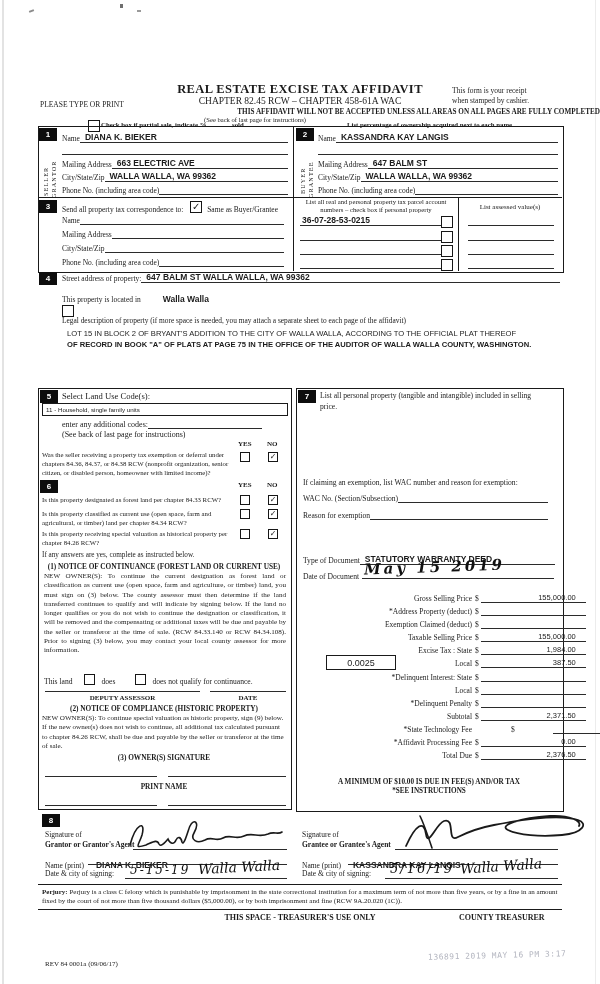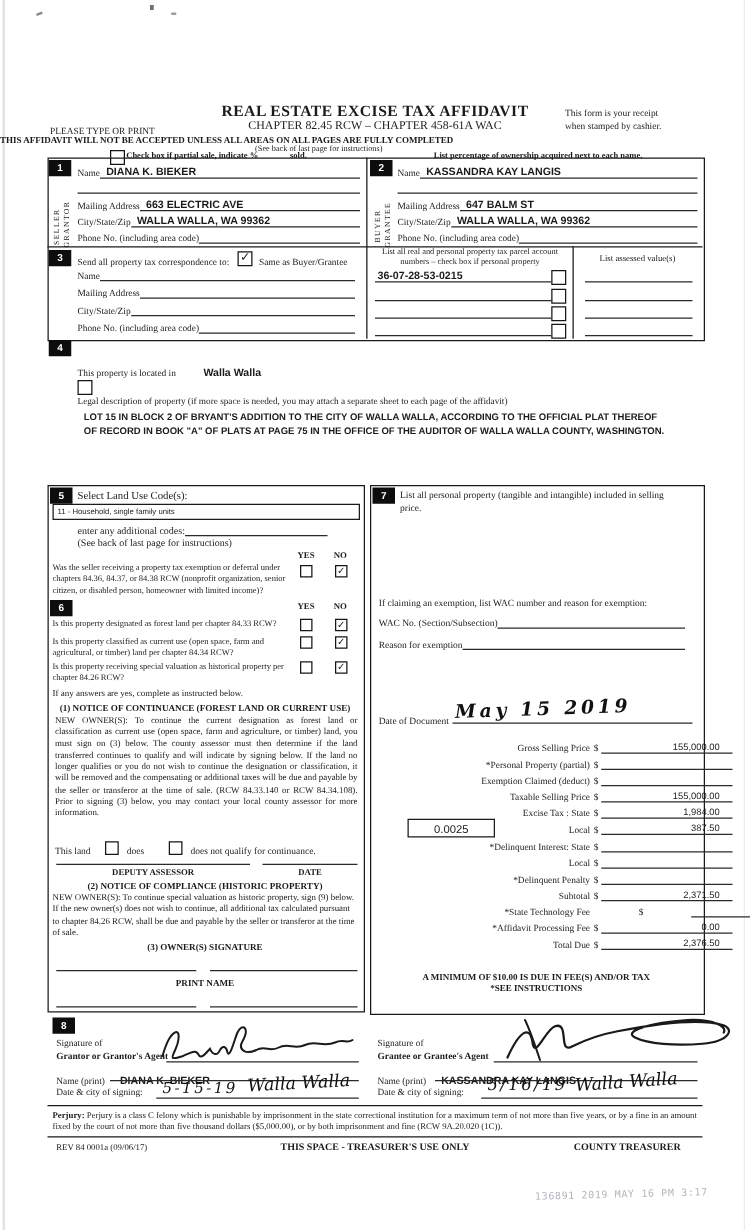--- a/index.html
+++ b/index.html
@@ -49,21 +49,21 @@
 
 
   <div class="abs ser b" style="left:0;top:82px;width:600px;text-align:center;font-size:12.5px;letter-spacing:.4px;">REAL ESTATE EXCISE TAX AFFIDAVIT</div>
   <div class="abs ser" style="left:0;top:96px;width:600px;text-align:center;font-size:9.5px;">CHAPTER 82.45 RCW – CHAPTER 458-61A WAC</div>
 
   <div class="abs ser" style="left:452px;top:86px;width:115px;font-size:7.5px;">This form is your receipt</div>
   <div class="abs ser" style="left:452px;top:96px;width:115px;font-size:7.5px;">when stamped by cashier.</div>
 
   <div class="abs ser" style="left:40px;top:100px;font-size:7.5px;">PLEASE TYPE OR PRINT</div>
 
-  <div class="abs ser b" style="left:0;top:108px;width:600px;text-align:left;font-size:7.2px;">THIS AFFIDAVIT WILL NOT BE ACCEPTED UNLESS ALL AREAS ON ALL PAGES ARE FULLY COMPLETED</div>
+  <div class="abs ser b" style="left:0;top:108px;width:600px;text-align:right;font-size:7.2px;">THIS AFFIDAVIT WILL NOT BE ACCEPTED UNLESS ALL AREAS ON ALL PAGES ARE FULLY COMPLETED</div>
   <div class="abs ser" style="left:0;top:116px;width:510px;text-align:center;font-size:6.6px;">(See back of last page for instructions)</div>
 
   <span class="cb cb2 abs" style="left:88px;top:120px;"></span>
   <div class="abs ser b" style="left:101px;top:121px;font-size:6.8px;">Check box if partial sale, indicate %</div>
   <div class="abs ser b" style="left:232px;top:121px;font-size:6.8px;">sold.</div>
   <div class="abs ser b" style="left:347px;top:121px;font-size:6.8px;">List percentage of ownership acquired next to each name.</div>
 
   <div class="box" style="left:38px;top:126px;width:524px;height:145px;"></div>
   <div class="vline" style="left:293px;top:126px;height:145px;"></div>
   <div class="hline" style="left:38px;top:197px;width:524px;"></div>
@@ -154,29 +154,34 @@
   </div>
   <span class="cb cb2 abs" style="left:441px;top:259px;"></span>
 
   <div class="abs ser" style="left:460px;top:203px;width:100px;text-align:center;font-size:7px;">List assessed value(s)</div>
   <div class="ulonly" style="left:468px;top:217px;width:86px;height:8px;"></div>
   <div class="ulonly" style="left:468px;top:232px;width:86px;height:8px;"></div>
   <div class="ulonly" style="left:468px;top:246px;width:86px;height:8px;"></div>
   <div class="ulonly" style="left:468px;top:260px;width:86px;height:8px;"></div>
 
   <div class="nbox" style="left:39px;top:272px;">4</div>
+  <div class="frow" style="left:62px;top:272px;width:498px;">
+    <span class="lb">Street address of property:</span>
+    <span class="vl" style="flex:0 0 auto;padding-right:6px;">647 BALM ST WALLA WALLA, WA  99362</span>
+    <span class="vl"></span>
+  </div>
   <div class="abs" style="left:62px;top:288px;white-space:nowrap;">
     <span class="ser" style="font-size:7.5px;">This property is located in</span>
     <span class="san b" style="font-size:8.5px;margin-left:18px;">Walla Walla</span>
   </div>
   <div class="abs" style="left:62px;top:302px;white-space:nowrap;">
     <span class="cb cb2" style="margin-right:4px;"></span>
   </div>
   <div class="abs ser" style="left:62px;top:316px;font-size:7.4px;">Legal description of property (if more space is needed, you may attach a separate sheet to each page of the affidavit)</div>
-  <div class="abs san" style="left:67px;top:329px;font-size:7.6px;font-weight:bold;">LOT 15 IN BLOCK 2 OF BRYANT'S ADDITION TO THE CITY OF WALLA WALLA, ACCORDING TO THE OFFICIAL PLAT THEREOF</div>
+  <div class="abs san" style="left:67px;top:329px;font-size:7.6px;font-weight:normal;">LOT 15 IN BLOCK 2 OF BRYANT'S ADDITION TO THE CITY OF WALLA WALLA, ACCORDING TO THE OFFICIAL PLAT THEREOF</div>
   <div class="abs san" style="left:67px;top:340px;font-size:7.6px;font-weight:bold;">OF RECORD IN BOOK "A" OF PLATS AT PAGE 75 IN THE OFFICE OF THE AUDITOR OF WALLA WALLA COUNTY, WASHINGTON.</div>
 
   <div class="box" style="left:38px;top:388px;width:252px;height:420px;"></div>
 
   <div class="nbox" style="left:40px;top:390px;">5</div>
   <div class="abs ser" style="left:62px;top:391px;font-size:8.6px;">Select Land Use Code(s):</div>
   <div class="box" style="left:42px;top:403px;width:244px;height:11px;border-width:1px;">
     <span class="abs san" style="left:3px;top:2px;font-size:6.2px;">11 - Household, single family units</span>
   </div>
   <div class="frow" style="left:62px;top:418px;width:200px;">
@@ -243,31 +248,35 @@
   <div class="abs ser" style="left:303px;top:478px;font-size:7.6px;">If claiming an exemption, list WAC number and reason for exemption:</div>
   <div class="frow" style="left:303px;top:509px;width:245px;">
     <span class="lb" style="font-size:7.6px;">Reason for exemption</span>
     <span class="vl"></span>
   </div>
   <div class="frow" style="left:303px;top:492px;width:245px;">
     <span class="lb" style="font-size:7.6px;">WAC No. (Section/Subsection)</span>
     <span class="vl"></span>
   </div>
 
+  <div class="frow" style="left:303px;top:554px;width:252px;">
+    <span class="lb" style="font-size:7.6px;">Type of Document</span>
+    <span class="vl">STATUTORY WARRANTY DEED</span>
+  </div>
   <div class="abs ser" style="left:303px;top:572px;font-size:7.6px;">Date of Document</div>
   <div class="ulonly" style="left:362px;top:570px;width:192px;height:8px;"></div>
   <div class="abs hand" style="left:364px;top:558px;font-size:15px;font-weight:bold;transform:rotate(-2deg);letter-spacing:3px;">May 15 2019</div>
 
   <div class="mrow" style="left:320px;top:593px;">
     <span class="ml">Gross Selling Price</span>
     <span class="md">$</span>
     <span class="mval">155,000.00</span>
   </div>
   <div class="mrow" style="left:320px;top:606px;">
-    <span class="ml">*Personal Property (partial)</span>
+    <span class="ml">*Address Property (deduct)</span>
     <span class="md">$</span>
     <span class="mval"></span>
   </div>
   <div class="mrow" style="left:320px;top:619px;">
     <span class="ml">Exemption Claimed (deduct)</span>
     <span class="md">$</span>
     <span class="mval"></span>
   </div>
   <div class="mrow" style="left:320px;top:632px;">
     <span class="ml">Taxable Selling Price</span>
@@ -364,18 +373,18 @@
   <div class="ulonly" style="left:385px;top:870px;width:173px;height:8px;"></div>
   <span class="abs hand" style="left:390px;top:861px;font-size:13px;letter-spacing:2px;">5/16/19</span>
   <span class="abs hand" style="left:460px;top:858px;font-size:14px;transform:rotate(-4deg);">Walla Walla</span>
 
   <div class="hline" style="left:38px;top:884px;width:524px;border-top-width:1.4px;"></div>
   <div class="abs ser" style="left:42px;top:888px;width:520px;font-size:7px;line-height:9.2px;">
     <span class="b">Perjury:</span><span> Perjury is a class C felony which is punishable by imprisonment in the state correctional institution for a maximum term of not more than five years, or by a fine in an amount fixed by the court of not more than five thousand dollars ($5,000.00), or by both imprisonment and fine (RCW 9A.20.020 (1C)).</span>
   </div>
   <div class="hline" style="left:38px;top:909px;width:524px;"></div>
 
-  <div class="abs ser" style="left:45px;top:914px;font-size:7px;">REV 84 0001a (09/06/17)</div>
+  <div class="abs ser" style="left:45px;top:960px;font-size:7px;">REV 84 0001a (09/06/17)</div>
   <div class="abs ser b" style="left:180px;top:913px;width:240px;text-align:center;font-size:8px;">THIS SPACE - TREASURER'S USE ONLY</div>
   <div class="abs ser b" style="left:459px;top:913px;font-size:8px;">COUNTY TREASURER</div>
 
   <div class="stamp" style="left:428px;top:951px;">136891 2019 MAY 16 PM 3:17</div>
 </div>
 
 </body></html>

